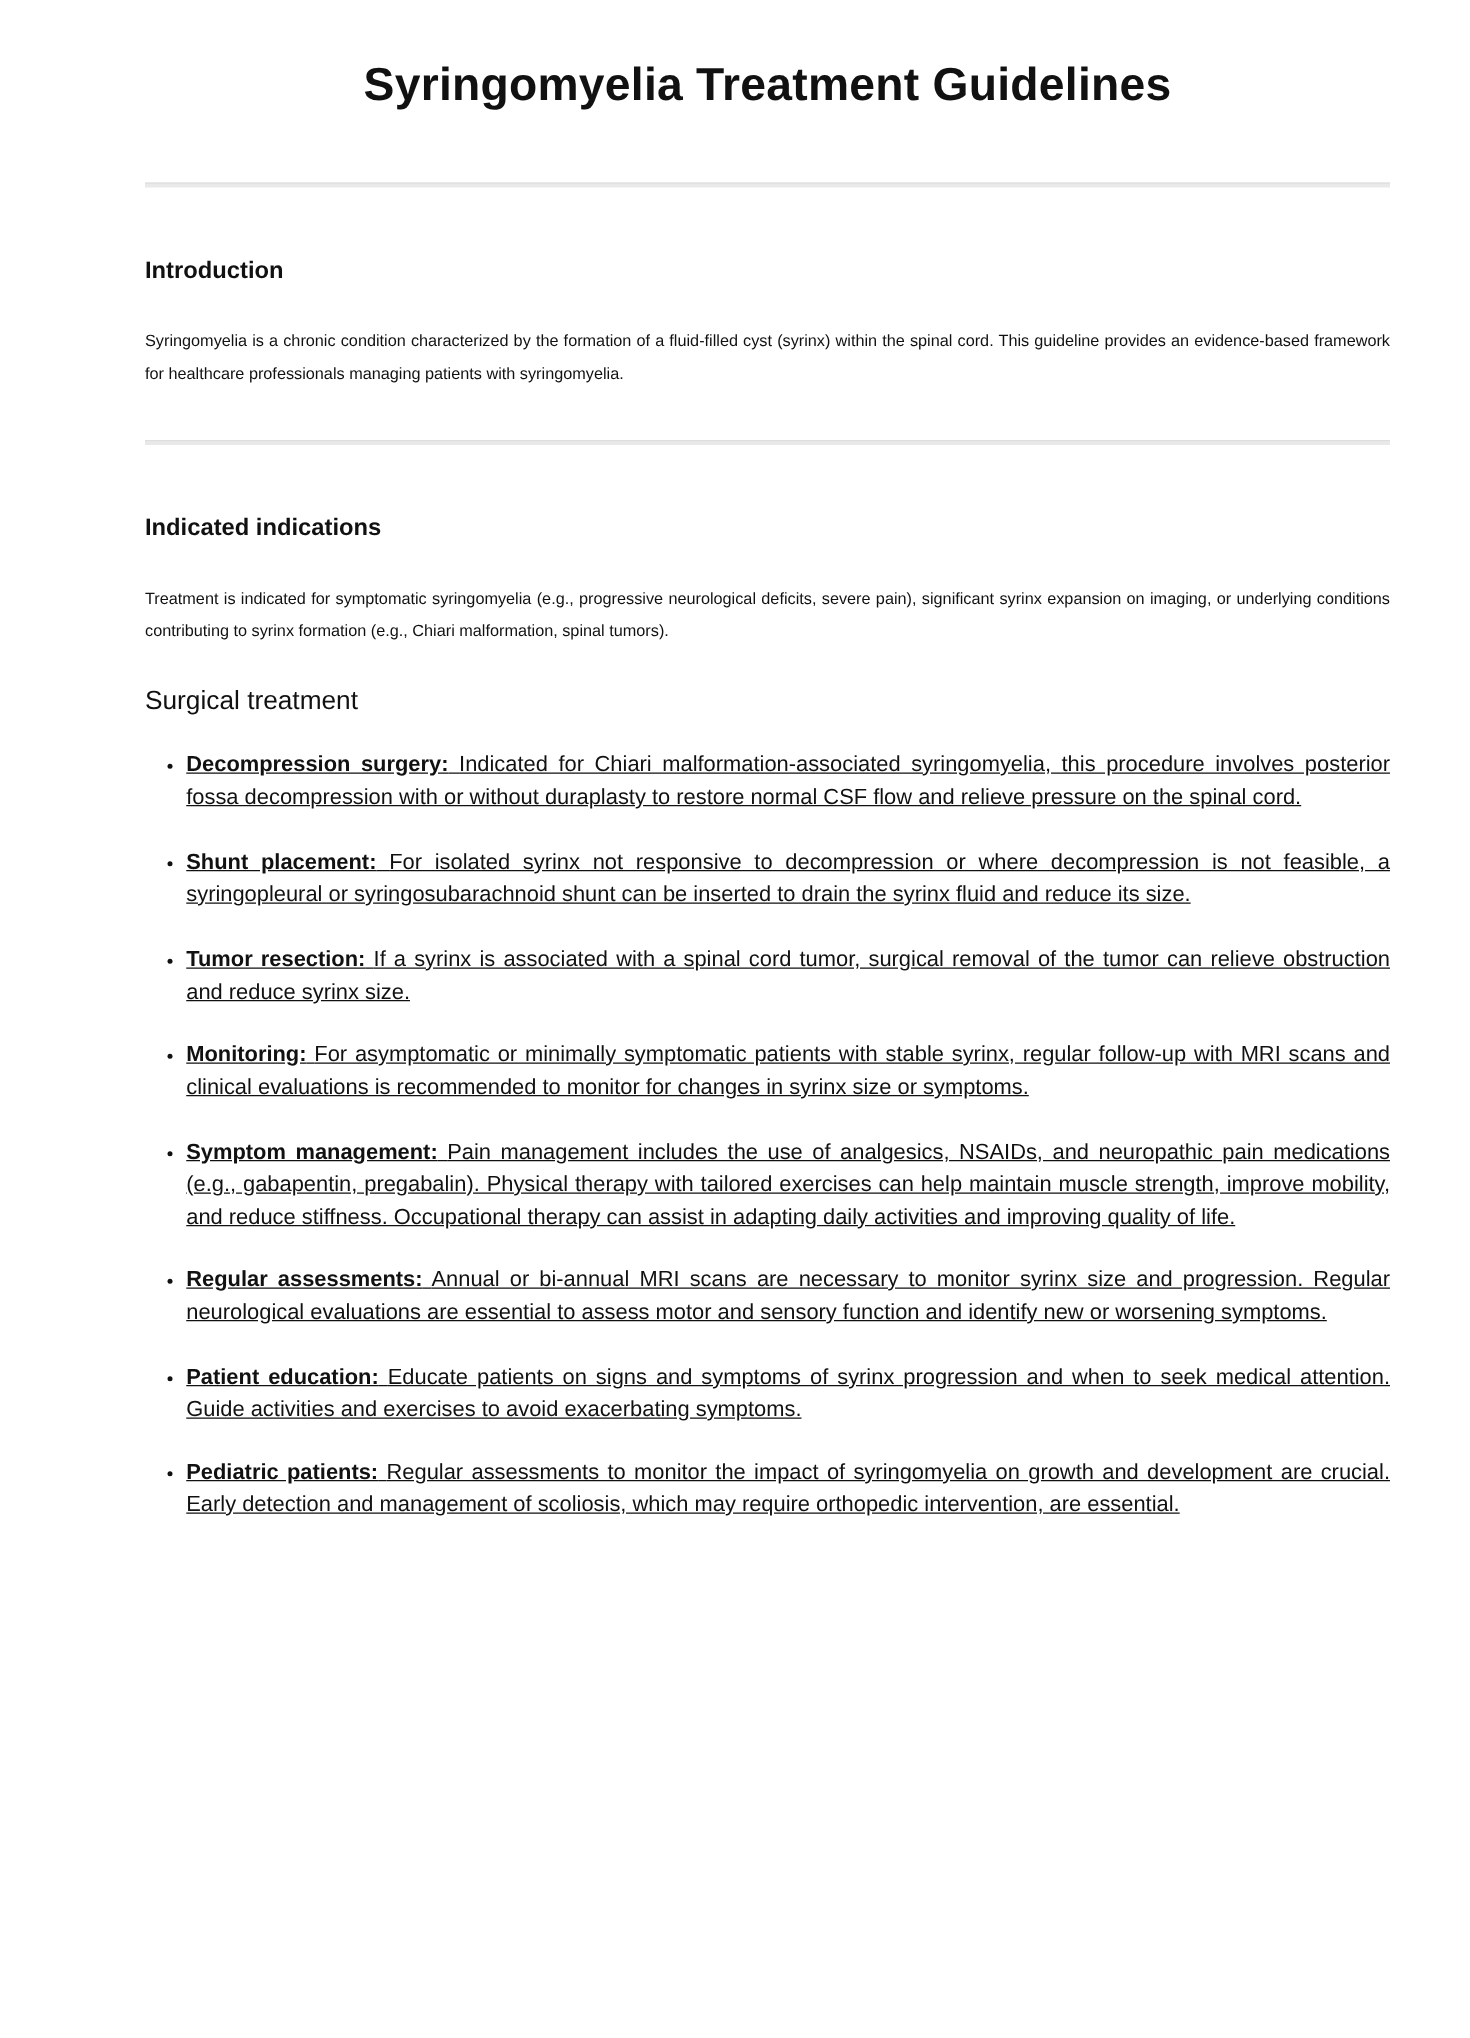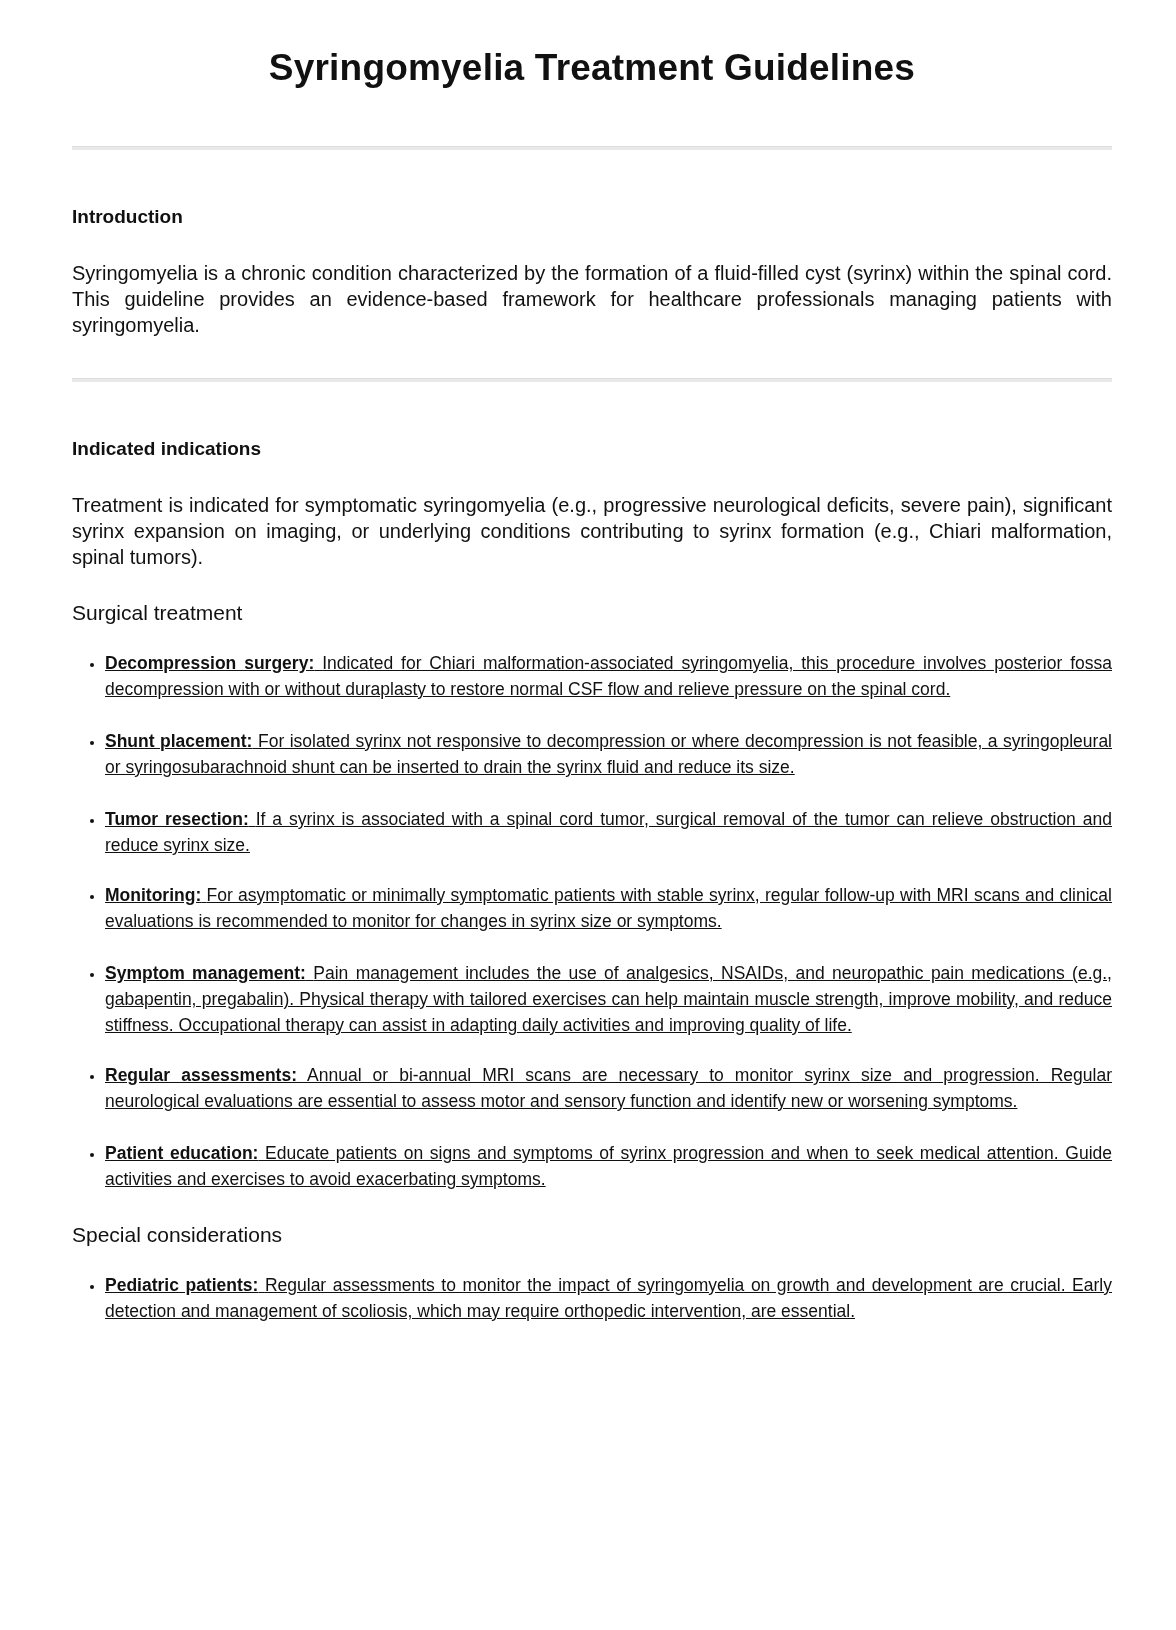--- a/index.html
+++ b/index.html
@@ -7,20 +7,21 @@
   body {
     width: 1176px;
     min-height: 1630px;
     margin: 0 auto;
     font-family: "Liberation Sans", "DejaVu Sans", sans-serif;
     color: #111111;
     -webkit-font-smoothing: antialiased;
   }
   .page {
     padding: 0 64px 60px 72px;
+    margin-left: 44px;
   }
   h1.doc-title {
     margin-top: 46px;
     font-size: 37px;
     line-height: 44px;
     font-weight: 700;
     text-align: center;
     letter-spacing: 0.2px;
   }
   .divider {
@@ -31,21 +32,21 @@
   }
   .divider.second { margin-top: 40px; }
   h2.section-heading {
     margin-top: 50px;
     font-size: 19px;
     line-height: 34px;
     font-weight: 700;
   }
   p.body-text {
     margin-top: 26px;
-    font-size: 20px;
+    font-size: 13px;
     line-height: 26px;
     text-align: justify;
   }
   h3.subsection-heading {
     margin-top: 30px;
     font-size: 21px;
     line-height: 26px;
     font-weight: 400;
   }
   ul.bullet-list {
@@ -94,19 +95,18 @@
     <ul class="bullet-list">
       <li><span class="term">Monitoring:</span> <span>For asymptomatic or minimally symptomatic patients with stable syrinx, regular follow-up with MRI scans and clinical evaluations is recommended to monitor for changes in syrinx size or symptoms.</span></li>
       <li><span class="term">Symptom management:</span> <span>Pain management includes the use of analgesics, NSAIDs, and neuropathic pain medications (e.g., gabapentin, pregabalin). Physical therapy with tailored exercises can help maintain muscle strength, improve mobility, and reduce stiffness. Occupational therapy can assist in adapting daily activities and improving quality of life.</span></li>
     </ul>
 
     <ul class="bullet-list">
       <li><span class="term">Regular assessments:</span> <span>Annual or bi-annual MRI scans are necessary to monitor syrinx size and progression. Regular neurological evaluations are essential to assess motor and sensory function and identify new or worsening symptoms.</span></li>
       <li><span class="term">Patient education:</span> <span>Educate patients on signs and symptoms of syrinx progression and when to seek medical attention. Guide activities and exercises to avoid exacerbating symptoms.</span></li>
     </ul>
 
-    <h3 class="subsection-heading">Special considerations</h3>
     <ul class="bullet-list">
       <li><span class="term">Pediatric patients:</span> <span>Regular assessments to monitor the impact of syringomyelia on growth and development are crucial. Early detection and management of scoliosis, which may require orthopedic intervention, are essential.</span></li>
     </ul>
   </section>
 
 </div>
 
 </body></html>

